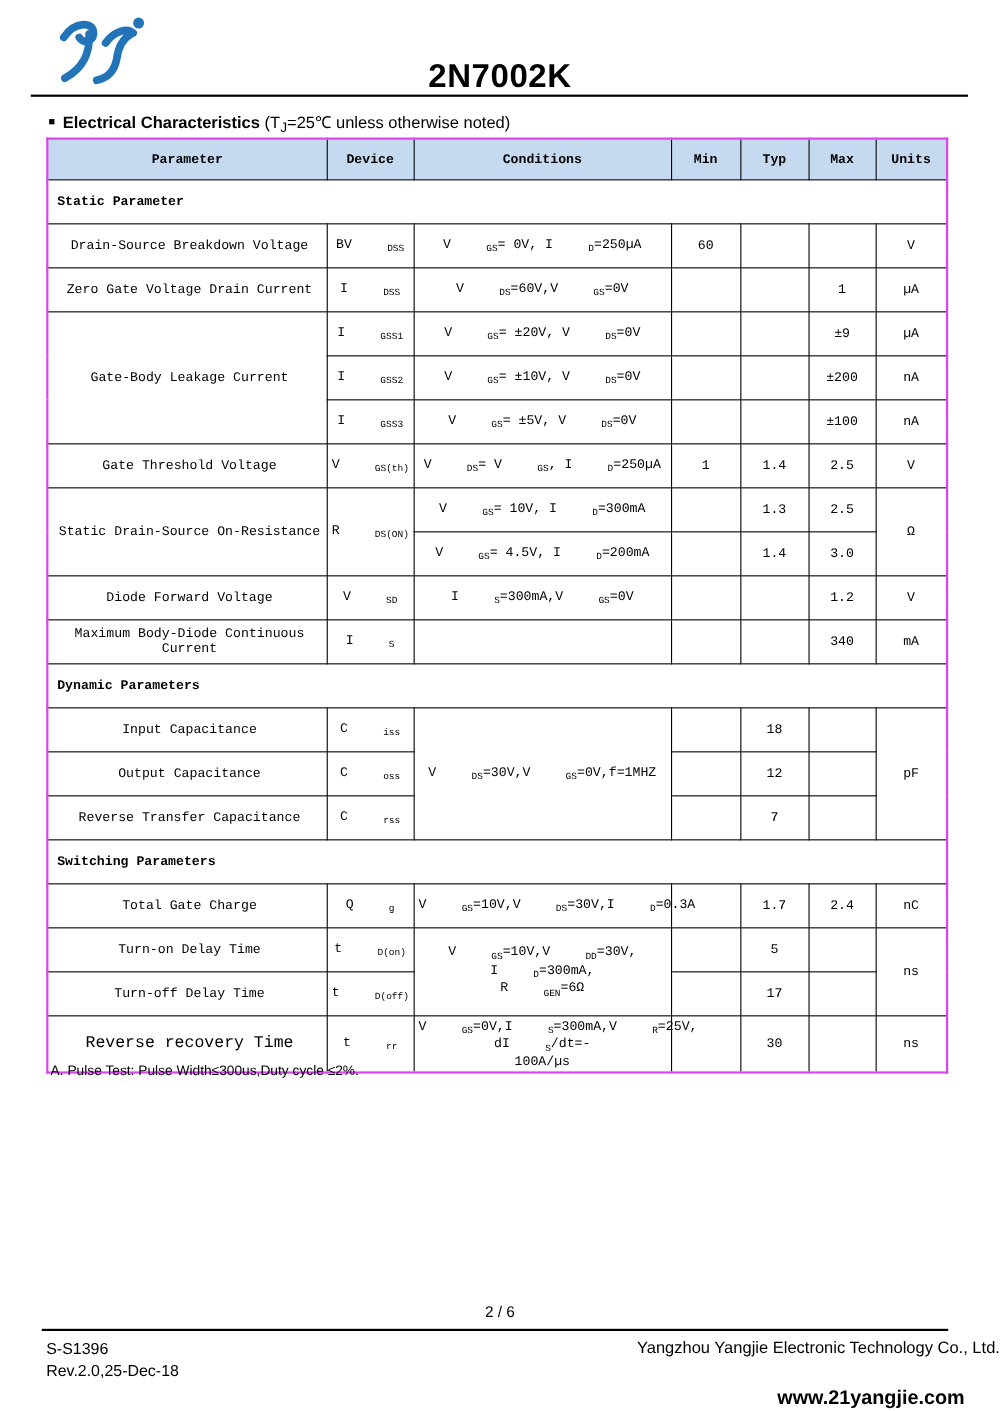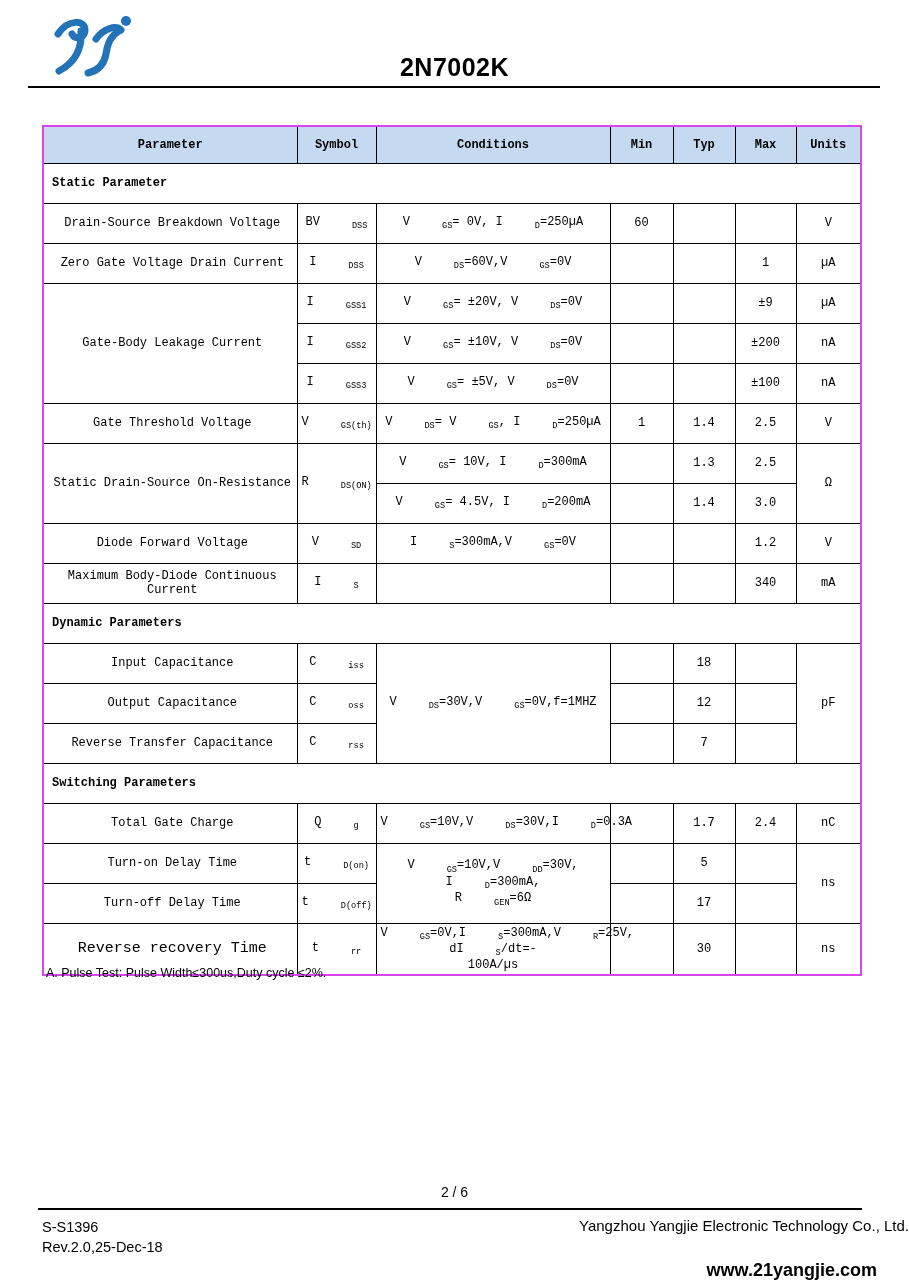--- a/index.html
+++ b/index.html
@@ -8,21 +8,21 @@
     position:relative; width:909px; height:1283px; margin:0 auto;
     background:#fff; color:#000;
     font-family:"Liberation Sans", sans-serif;
     overflow:hidden;
   }
   
   .logo { position:absolute; left:46px; top:10px; width:92px; height:74px; }
   .logo path { fill:none; stroke:var(--logo-blue,#2273B8); stroke-width:7; stroke-linecap:round; }
   .logo circle { fill:var(--logo-blue,#2273B8); }
   .title { position:absolute; top:53px; left:0; width:100%; text-align:center;
-           font-size:25px; font-weight:bold; letter-spacing:0.5px; }
+           font-size:30px; font-weight:bold; letter-spacing:0.5px; }
   .header-rule { position:absolute; top:86px; left:28px; width:852px; height:2px; background:#000; }
   
   .section-heading { position:absolute; top:100px; left:44px; font-size:15px; }
   .section-heading .bullet { font-size:10px; vertical-align:2px; margin-right:7px; }
   .section-heading .hbold { font-weight:bold; }
   
   table.ec { position:absolute; top:125px; left:42px; width:818px;
              border-collapse:collapse; table-layout:fixed; border:2px solid #d946ef;font-family:Liberation Mono, monospace; }
   col.c1{width:254px} col.c2{width:79px} col.c3{width:234px}
   col.c4{width:63px} col.c5{width:62px} col.c6{width:61px} col.c7{width:65px}
@@ -52,35 +52,39 @@
     <path d="M12 24 C22 9 40 9 39 21 C38 28 29 30 26 24"></path>
     <path d="M35 21 C36 37 30 52 13 61"></path>
     <path d="M50 29 C58 18 70 15 75 20"></path>
     <path d="M73 21 C64 26 61 36 60 44 C58 55 51 61 42 63"></path>
     <circle cx="80" cy="11" r="5"></circle>
   </svg>
 
   <div class="title">2N7002K</div>
   <div class="header-rule"></div>
 
+  <div class="section-heading">
+    <span class="bullet">■</span><span class="hbold">Electrical Characteristics</span>
+    <span><span>(T</span><sub>J</sub><span>=25℃ unless otherwise noted)</span></span>
+  </div>
 
   <table class="ec">
     <colgroup>
       <col class="c1">
         <col class="c2">
         <col class="c3">
         <col class="c4">
       <col class="c5">
         <col class="c6">
         <col class="c7">
     </colgroup>
     <thead>
       <tr id="thead-row">
           <th>Parameter</th>
-          <th>Symbol</th>
+          <th>Device</th>
           <th>Conditions</th>
           <th>Min</th>
           <th>Typ</th>
           <th>Max</th>
           <th>Units</th>
         </tr>
     </thead>
     <tbody id="table-body">
         <tr>
           <td colspan="7" class="section-cell">Static Parameter</td>

